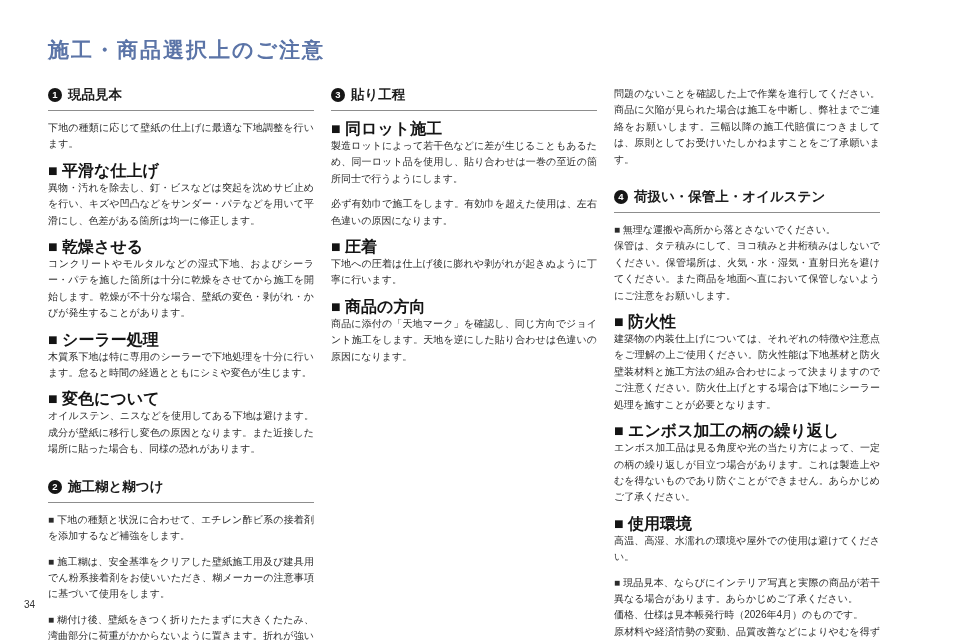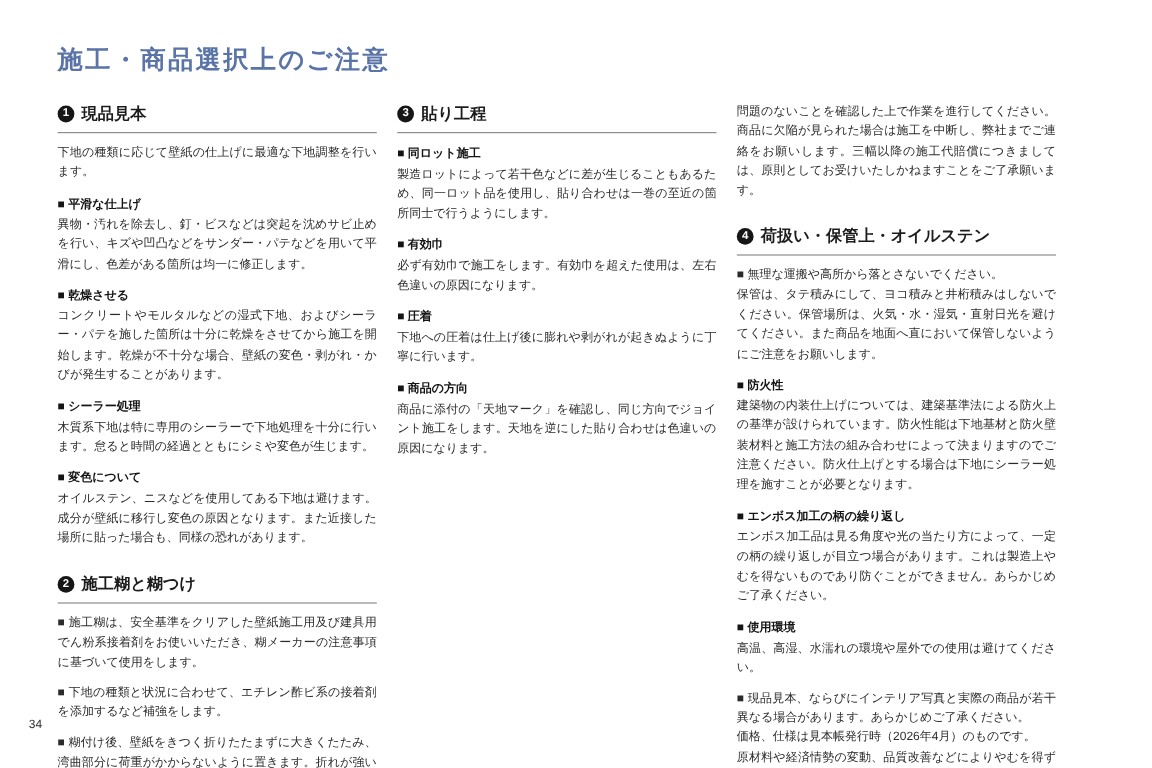--- a/index.html
+++ b/index.html
@@ -25,21 +25,21 @@
     margin:0 0 9px 0;
   }
   .section-header.spaced { margin-top:20px; }
   .num-circle {
     width:14px; height:14px; border-radius:50%; background:#161616; color:#ffffff;
     font-size:9.5px; font-weight:bold; line-height:14px; text-align:center;
     display:inline-block; flex:0 0 auto;
   }
   .block { margin:0 0 9px 0; }
   .sub-head {
-    font-size:10px; font-weight:bold; color:#141414;
+    font-size:16px; font-weight:bold; color:#141414;
     margin:10px 0 2px 0; line-height:15px;
   }
   .body-para {
     font-size:10px; line-height:16.4px; color:#2b2b2b;
     text-align:justify; margin:0;
   }
   .page-number {
     position:absolute; left:24px; top:599px;
     font-size:10px; color:#333333;
   }
@@ -72,40 +72,39 @@
         </div>
         <div class="block">
           <div class="sub-head">■ 変色について</div>
           <p class="body-para">オイルステン、ニスなどを使用してある下地は避けます。成分が壁紙に移行し変色の原因となります。また近接した場所に貼った場合も、同様の恐れがあります。</p>
         </div>
         <div class="section-header spaced">
           <span class="num-circle">2</span>
           <span>施工糊と糊つけ</span>
         </div>
         <div class="block">
-          <p class="body-para">■ 施工糊は、安全基準をクリアした壁紙施工用及び建具用でん粉系接着剤をお使いいただき、糊メーカーの注意事項に基づいて使用をします。</p>
+          <p class="body-para">■ 下地の種類と状況に合わせて、エチレン酢ビ系の接着剤を添加するなど補強をします。</p>
         </div>
         <div class="block">
-          <p class="body-para">■ 下地の種類と状況に合わせて、エチレン酢ビ系の接着剤を添加するなど補強をします。</p>
+          <p class="body-para">■ 施工糊は、安全基準をクリアした壁紙施工用及び建具用でん粉系接着剤をお使いいただき、糊メーカーの注意事項に基づいて使用をします。</p>
         </div>
         <div class="block">
           <p class="body-para">■ 糊付け後、壁紙をきつく折りたたまずに大きくたたみ、湾曲部分に荷重がかからないように置きます。折れが強いとシワの発生する恐れがあります。</p>
         </div>
       </div>
       <div class="col">
         <div class="section-header">
           <span class="num-circle">3</span>
           <span>貼り工程</span>
         </div>
         <div class="block">
           <div class="sub-head">■ 同ロット施工</div>
           <p class="body-para">製造ロットによって若干色などに差が生じることもあるため、同一ロット品を使用し、貼り合わせは一巻の至近の箇所同士で行うようにします。</p>
         </div>
         <div class="block">
-          <div class="sub-head">■ 有効巾</div>
           <p class="body-para">必ず有効巾で施工をします。有効巾を超えた使用は、左右色違いの原因になります。</p>
         </div>
         <div class="block">
           <div class="sub-head">■ 圧着</div>
           <p class="body-para">下地への圧着は仕上げ後に膨れや剥がれが起きぬように丁寧に行います。</p>
         </div>
         <div class="block">
           <div class="sub-head">■ 商品の方向</div>
           <p class="body-para">商品に添付の「天地マーク」を確認し、同じ方向でジョイント施工をします。天地を逆にした貼り合わせは色違いの原因になります。</p>
         </div>
@@ -117,21 +116,21 @@
         <div class="section-header spaced">
           <span class="num-circle">4</span>
           <span>荷扱い・保管上・オイルステン</span>
         </div>
         <div class="block">
           <p class="body-para">■ 無理な運搬や高所から落とさないでください。</p>
           <p class="body-para">保管は、タテ積みにして、ヨコ積みと井桁積みはしないでください。保管場所は、火気・水・湿気・直射日光を避けてください。また商品を地面へ直において保管しないようにご注意をお願いします。</p>
         </div>
         <div class="block">
           <div class="sub-head">■ 防火性</div>
-          <p class="body-para">建築物の内装仕上げについては、建築基準法による防火上の基準が設けられています。防火性能は下地基材と防火壁装材料と施工方法の組み合わせによって決まりますのでご注意ください。防火仕上げとする場合は下地にシーラー処理を施すことが必要となります。</p>
+          <p class="body-para">建築物の内装仕上げについては、それぞれの特徴や注意点をご理解の上ご使用ください。防火性能は下地基材と防火壁装材料と施工方法の組み合わせによって決まりますのでご注意ください。防火仕上げとする場合は下地にシーラー処理を施すことが必要となります。</p>
         </div>
         <div class="block">
           <div class="sub-head">■ エンボス加工の柄の繰り返し</div>
           <p class="body-para">エンボス加工品は見る角度や光の当たり方によって、一定の柄の繰り返しが目立つ場合があります。これは製造上やむを得ないものであり防ぐことができません。あらかじめご了承ください。</p>
         </div>
         <div class="block">
           <div class="sub-head">■ 使用環境</div>
           <p class="body-para">高温、高湿、水濡れの環境や屋外での使用は避けてください。</p>
         </div>
         <div class="block">

